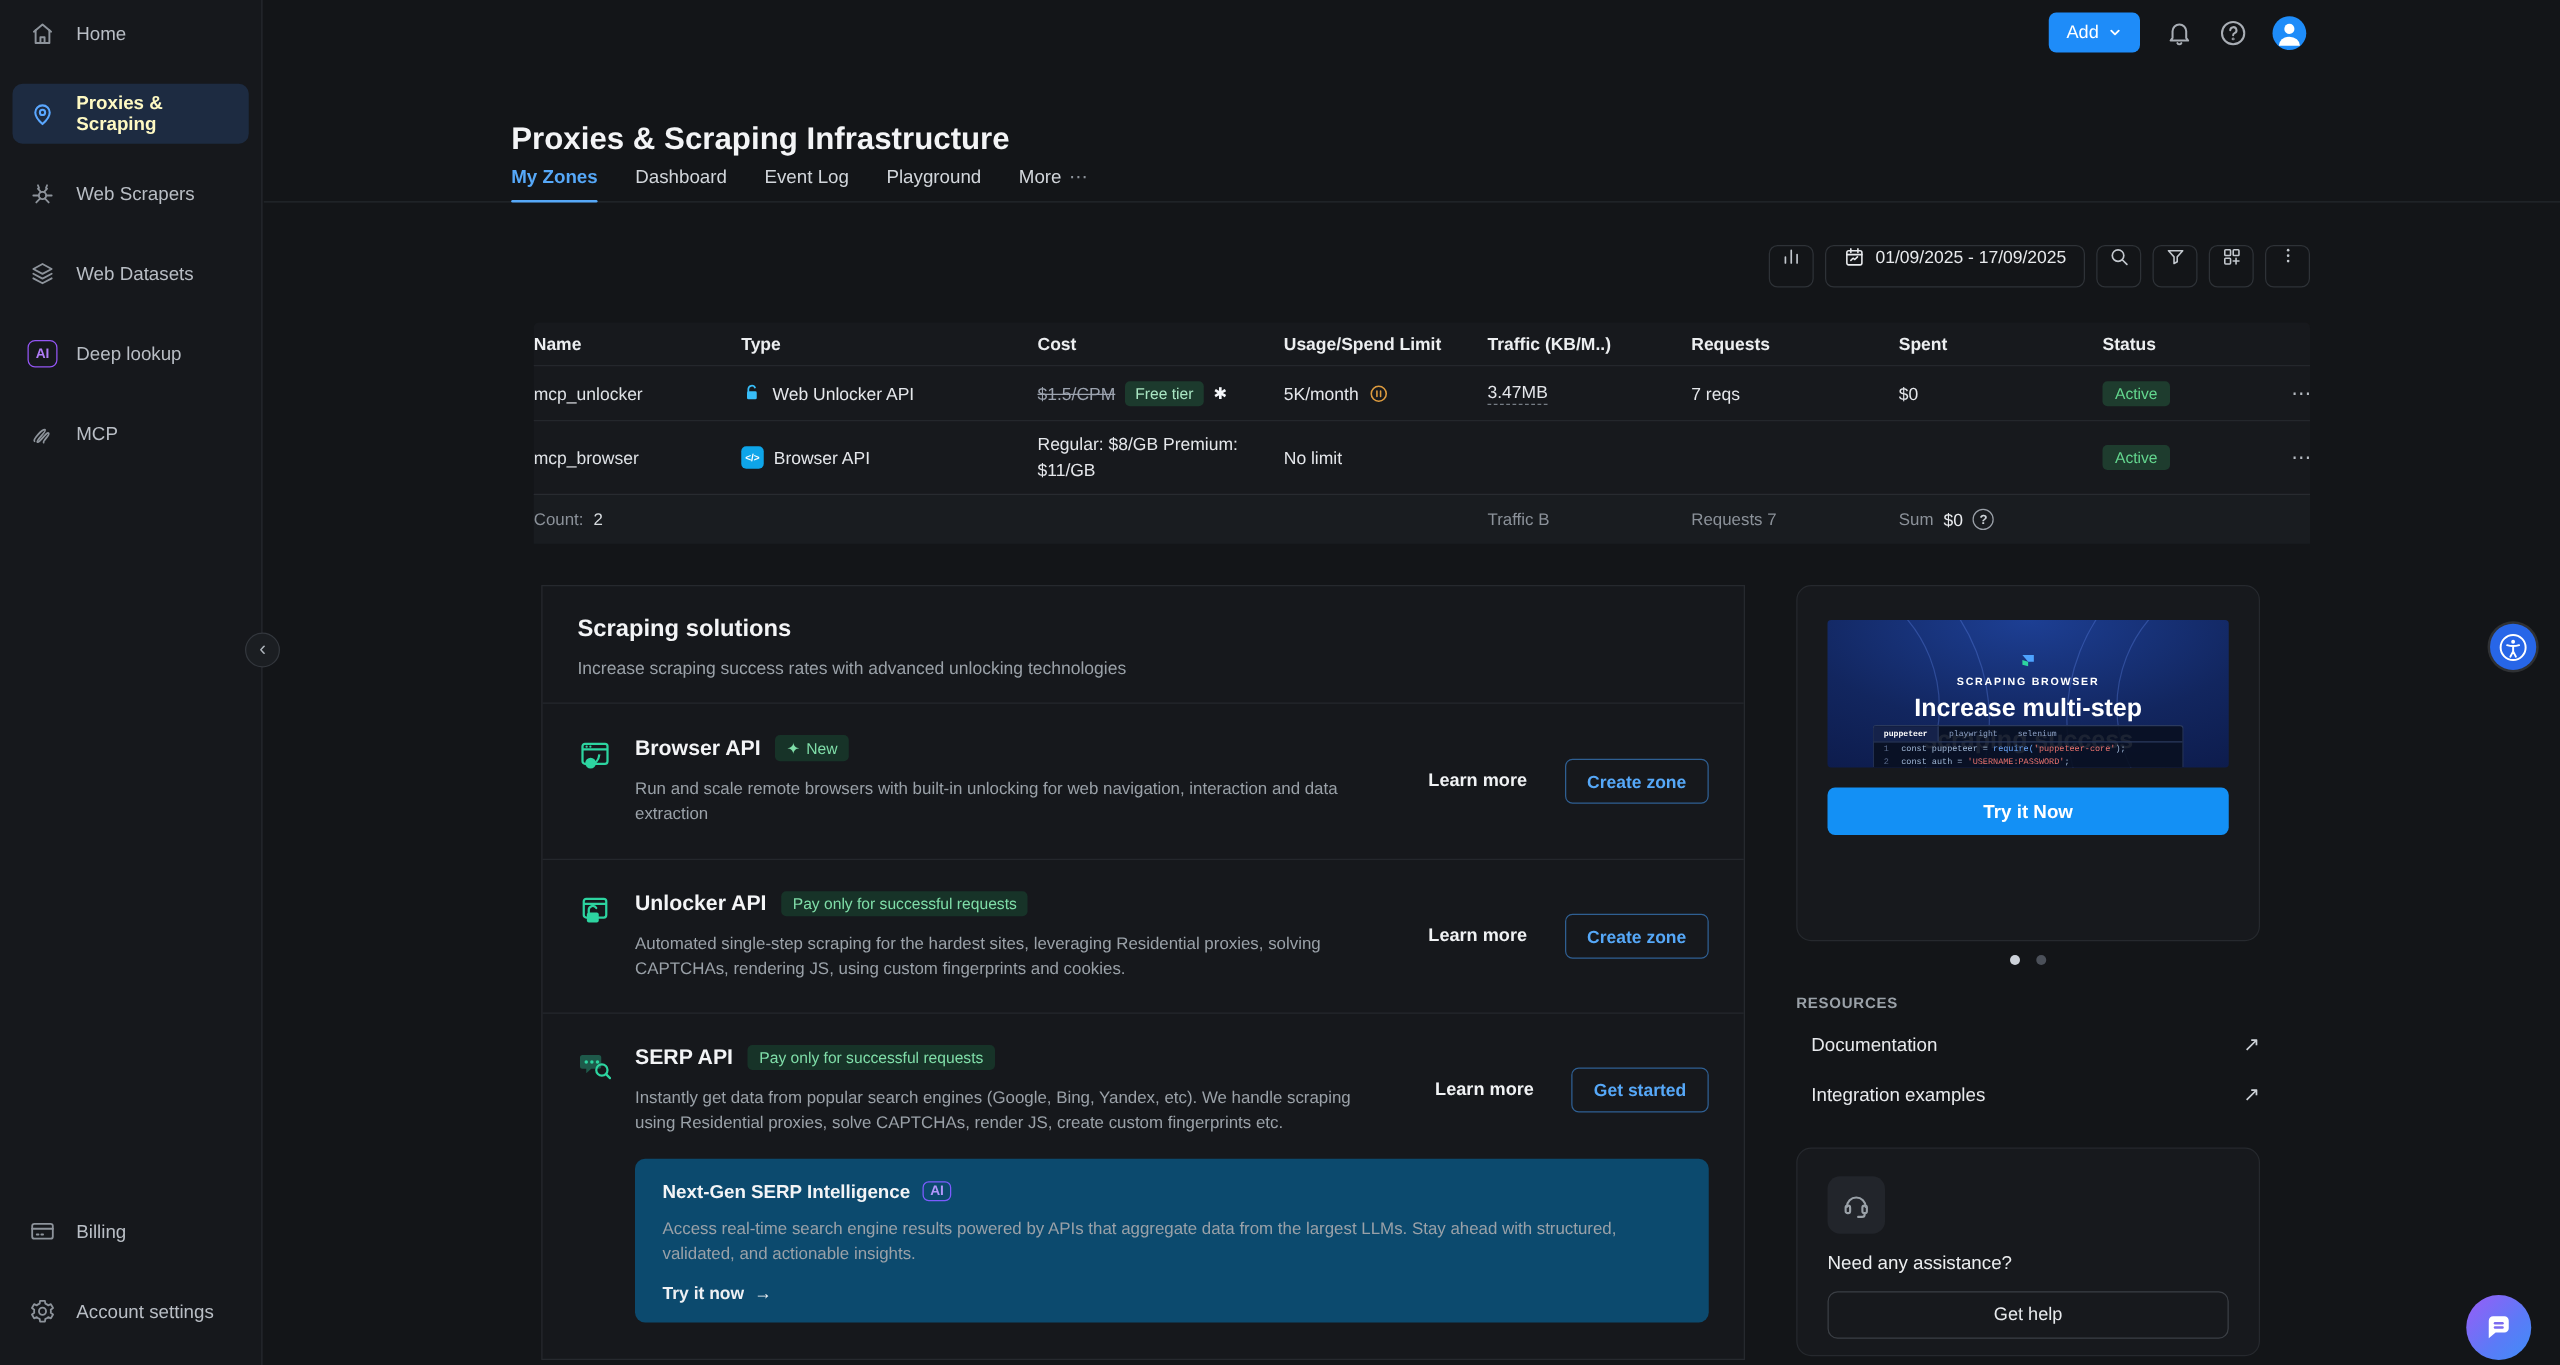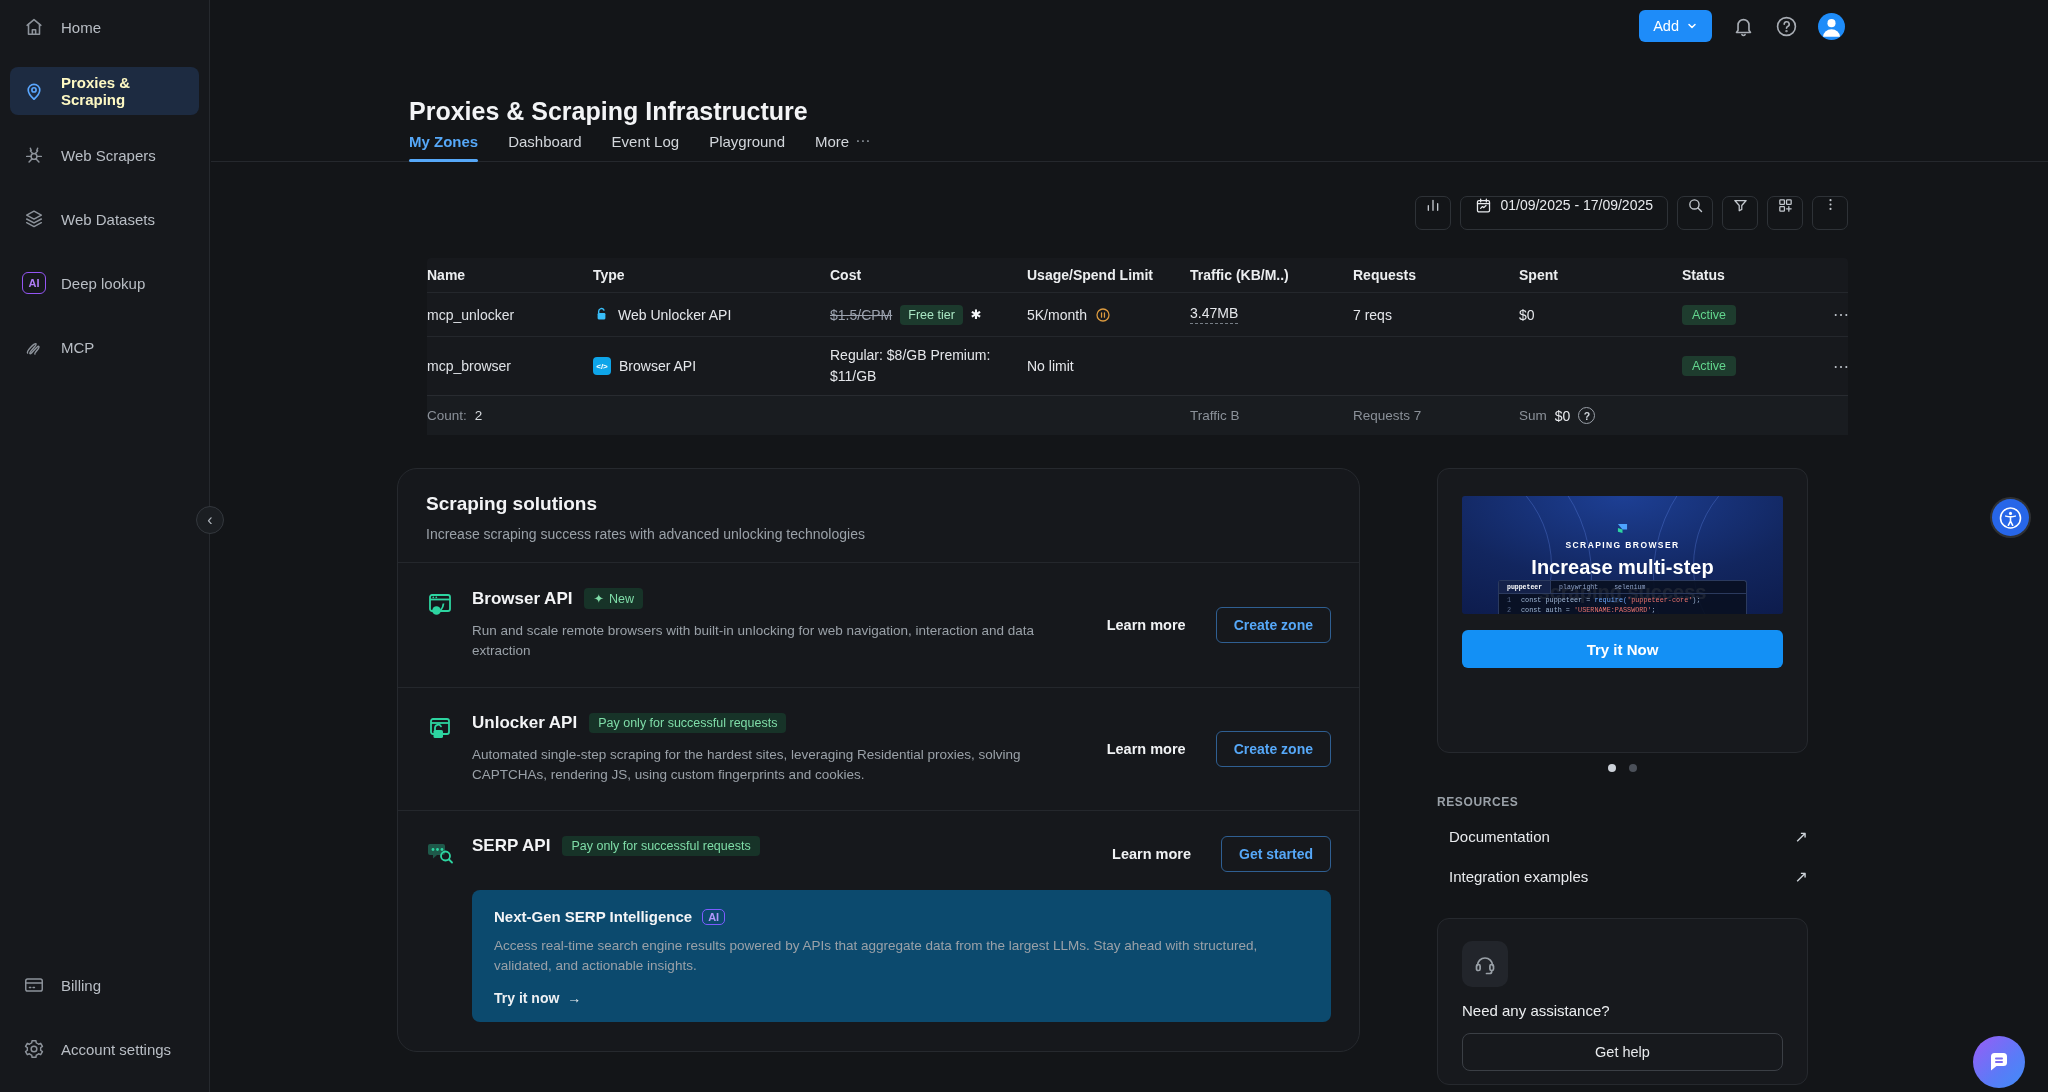--- a/index.html
+++ b/index.html
@@ -44,21 +44,21 @@
   .add-btn {
     background:#1e8cf9; color:#fff; font-weight:400; font-size:14.5px;
     border:none; border-radius:6px; height:32px; padding:0 14px;
     display:flex; align-items:center; gap:7px; cursor:pointer;
   }
   .icon-btn-plain { background:none; border:none; color:#a8adb4; cursor:pointer; padding:0; }
   .avatar { width:27px; height:27px; border-radius:50%; background:#1e8cf9; position:relative; overflow:hidden; cursor:pointer; }
 
   
   .page-title { position:absolute; left:409px; top:80px; font-size:25px; font-weight:700; color:#f3f4f6; }
-  .tabs { position:absolute; left:409px; top:132px; display:flex; gap:30px; z-index:3;align-items:center; }
+  .tabs { position:absolute; left:409px; top:132px; display:flex; gap:30px; z-index:3; }
   .tab { font-size:15px; color:#d2d6db; padding-bottom:11px; position:relative; cursor:pointer; display:flex; align-items:center; gap:6px; }
   .tab.active { color:#56a8f8; font-weight:700; }
   .tab.active::after { content:""; position:absolute; left:0; right:0; bottom:-1px; height:2.5px; background:#56a8f8; border-radius:2px; }
   .tab .dots { color:#8d939b; letter-spacing:2px; font-size:15px; }
   .tabline { position:absolute; left:211px; right:0; top:161px; height:1px; background:#25282d; }
 
   
   .toolbar { position:absolute; top:196px; right:200px; display:flex; gap:9px; align-items:center; }
   .tool-btn {
     height:34px; min-width:36px; padding:0 8px; background:transparent;
@@ -85,21 +85,21 @@
   .badge-green { background:#1c3a2d; color:#a9e6c3; font-size:12.5px; padding:3px 8px; border-radius:4px; white-space:nowrap; }
   .badge-active { background:#1e3c2e; color:#63d68e; font-size:12.5px; padding:3px 10px; border-radius:4px; }
   .star { color:#f5f7fa; font-size:13px; }
   .traffic-val { border-bottom:1px dashed #767d85; padding-bottom:2px; }
   .kebab { color:#b6bbc2; letter-spacing:1px; text-align:right; width:100%; cursor:pointer; background:none; border:none; font-size:16px; }
   .qmark { width:17px; height:17px; border:1.3px solid #9aa0a8; border-radius:50%; font-size:10.5px; color:#cdd2d8; display:inline-flex; align-items:center; justify-content:center; font-weight:700; }
   .sumval { color:#e8eaed; font-size:14px; }
   .countval { color:#d6dade; }
 
   
-  .solutions { position:absolute; left:397px; top:468px; width:963px; background:#16181c; border:1px solid #26292e; border-radius:20px; }
+  .solutions { position:absolute; left:433px; top:468px; width:963px; background:#16181c; border:1px solid #26292e; border-radius:0; }
   .sol-head { padding:24px 28px 20px; }
   .sol-title { font-size:19px; font-weight:700; color:#f3f4f6; }
   .sol-sub { font-size:14px; color:#9aa1a8; margin-top:11px; }
   .sol-row { padding:25px 28px; border-top:1px solid #24272c; }
   .sol-flex { display:flex; gap:18px; align-items:flex-start; }
   .sol-ic { flex:0 0 28px; padding-top:2px; }
   .sol-body { flex:1; min-width:0; }
   .sol-name-row { display:flex; align-items:center; gap:12px; }
   .sol-name { font-size:17px; font-weight:700; color:#f3f4f6; }
   .pill-green { background:#173328; color:#7fdda8; font-size:12.5px; padding:3px 9px; border-radius:4px; display:flex; align-items:center; gap:5px; white-space:nowrap; }
@@ -485,20 +485,21 @@
             <circle cx="16" cy="11.5" r="1.4" fill="#2dd4a0"></circle>
             <circle cx="19.5" cy="18" r="4.5" fill="none" stroke="#2dd4a0" stroke-width="1.8"></circle>
             <path d="m23 21.5 3 3" stroke="#2dd4a0" stroke-width="1.8" stroke-linecap="round"></path>
           </svg>
       </div>
       <div class="sol-body">
         <div class="sol-name-row">
           <span class="sol-name">SERP API</span>
           <span class="pill-green">Pay only for successful requests</span>
         </div>
+        <div class="sol-desc">Instantly get data from popular search engines (Google, Bing, Yandex, etc). We handle scraping using Residential proxies, solve CAPTCHAs, render JS, create custom fingerprints etc.</div>
       </div>
       <div class="sol-actions">
         <button class="learn-link">Learn more</button>
         <button class="zone-btn">Get started</button>
       </div>
     </div>
     <div class="serp-card">
       <div class="serp-title-row">
         <span class="serp-title">Next-Gen SERP Intelligence</span>
         <span class="ai-badge">AI</span>

